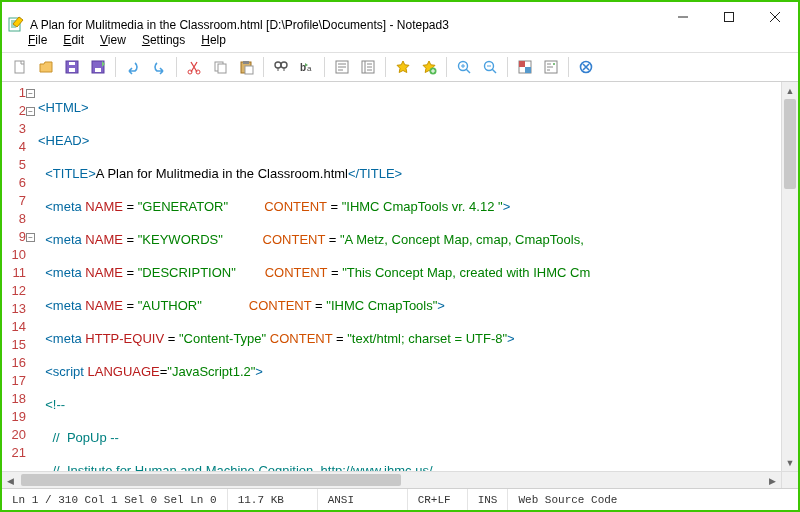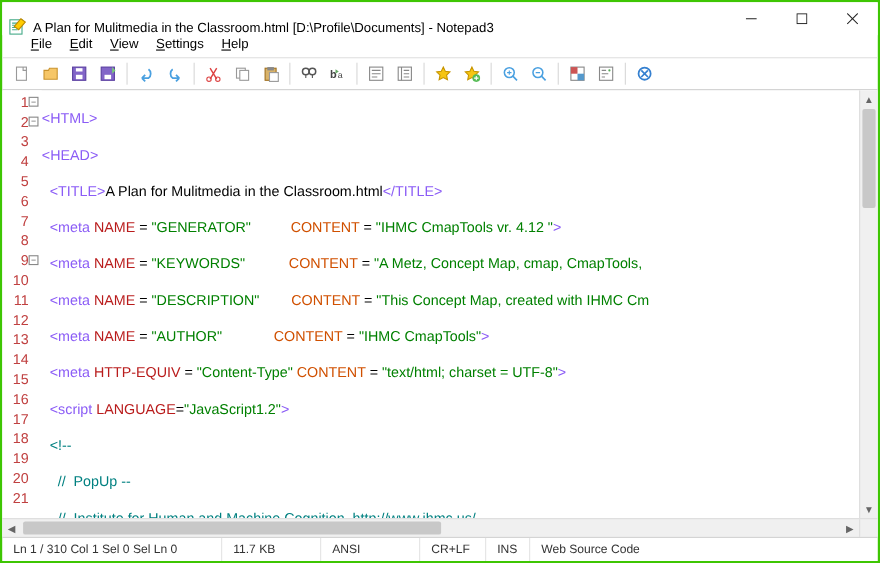--- a/index.html
+++ b/index.html
@@ -20,22 +20,22 @@
 .foldcol { width: 12px; background: #fff; font-family: monospace; font-size: 10px; color: #888; padding-top: 2px; }
 .foldcol div, .gutter div { height: 18px; line-height: 18px; }
 .code { flex: 1; font-family: Consolas, monospace; font-size: 13px; white-space: pre; padding-top: 2px; overflow: hidden; }
 .code .line { height: 18px; line-height: 18px; }
 .scrollbar-v { width: 17px; background: #f0f0f0; border-left: 1px solid #ddd; position: relative; }
 .sb-arrow { height: 17px; display:flex; align-items:center; justify-content:center; color:#666; font-size:9px;}
 .sb-thumb-v { position:absolute; top:17px; left:2px; right:2px; height:90px; background:#c8c8c8; border-radius:2px;}
 .scrollbar-h { height: 17px; background: #f0f0f0; border-top: 1px solid #ddd; display:flex; }
 .sb-thumb-h { flex:0 0 380px; background:#c8c8c8; margin:2px; border-radius:2px; }
 .statusbar { height: 22px; border-top: 1px solid #d0d0d0; display: flex; align-items: center; font-size: 11px; color:#333; }
-.sseg { padding: 0 10px; border-right: 1px solid #e4e4e4; height:100%; display:flex; align-items:center; white-space:nowrap; }
-.t-blue { color:#8b5cf6; } .t-red { color:#b91c1c; } .t-green { color:#008000; }
+.sseg { padding: 0 10px; border-right: 1px solid #e4e4e4; height:100%; display:flex; align-items:center; white-space:nowrap;font-family:Liberation Mono, monospace; }
+.t-blue { color:#0369a1; } .t-red { color:#b91c1c; } .t-green { color:#008000; }
 .t-orange { color:#d05000; } .t-teal { color:#008080; }
 .foldbox { display:inline-block; width:9px; height:9px; border:1px solid #888; line-height:7px; font-size:8px; text-align:center; margin-top:4px; color:#555;}
 </style>
 </head>
 <body>
 
 <div class="titlebar">
   <svg class="icon" viewBox="0 0 16 16">
       <rect x="1" y="2" width="11" height="13" fill="#fff" stroke="#4a8"></rect>
       <path d="M3 5h7M3 7h7M3 9h7M3 11h5" stroke="#4a8" stroke-width="1"></path>

